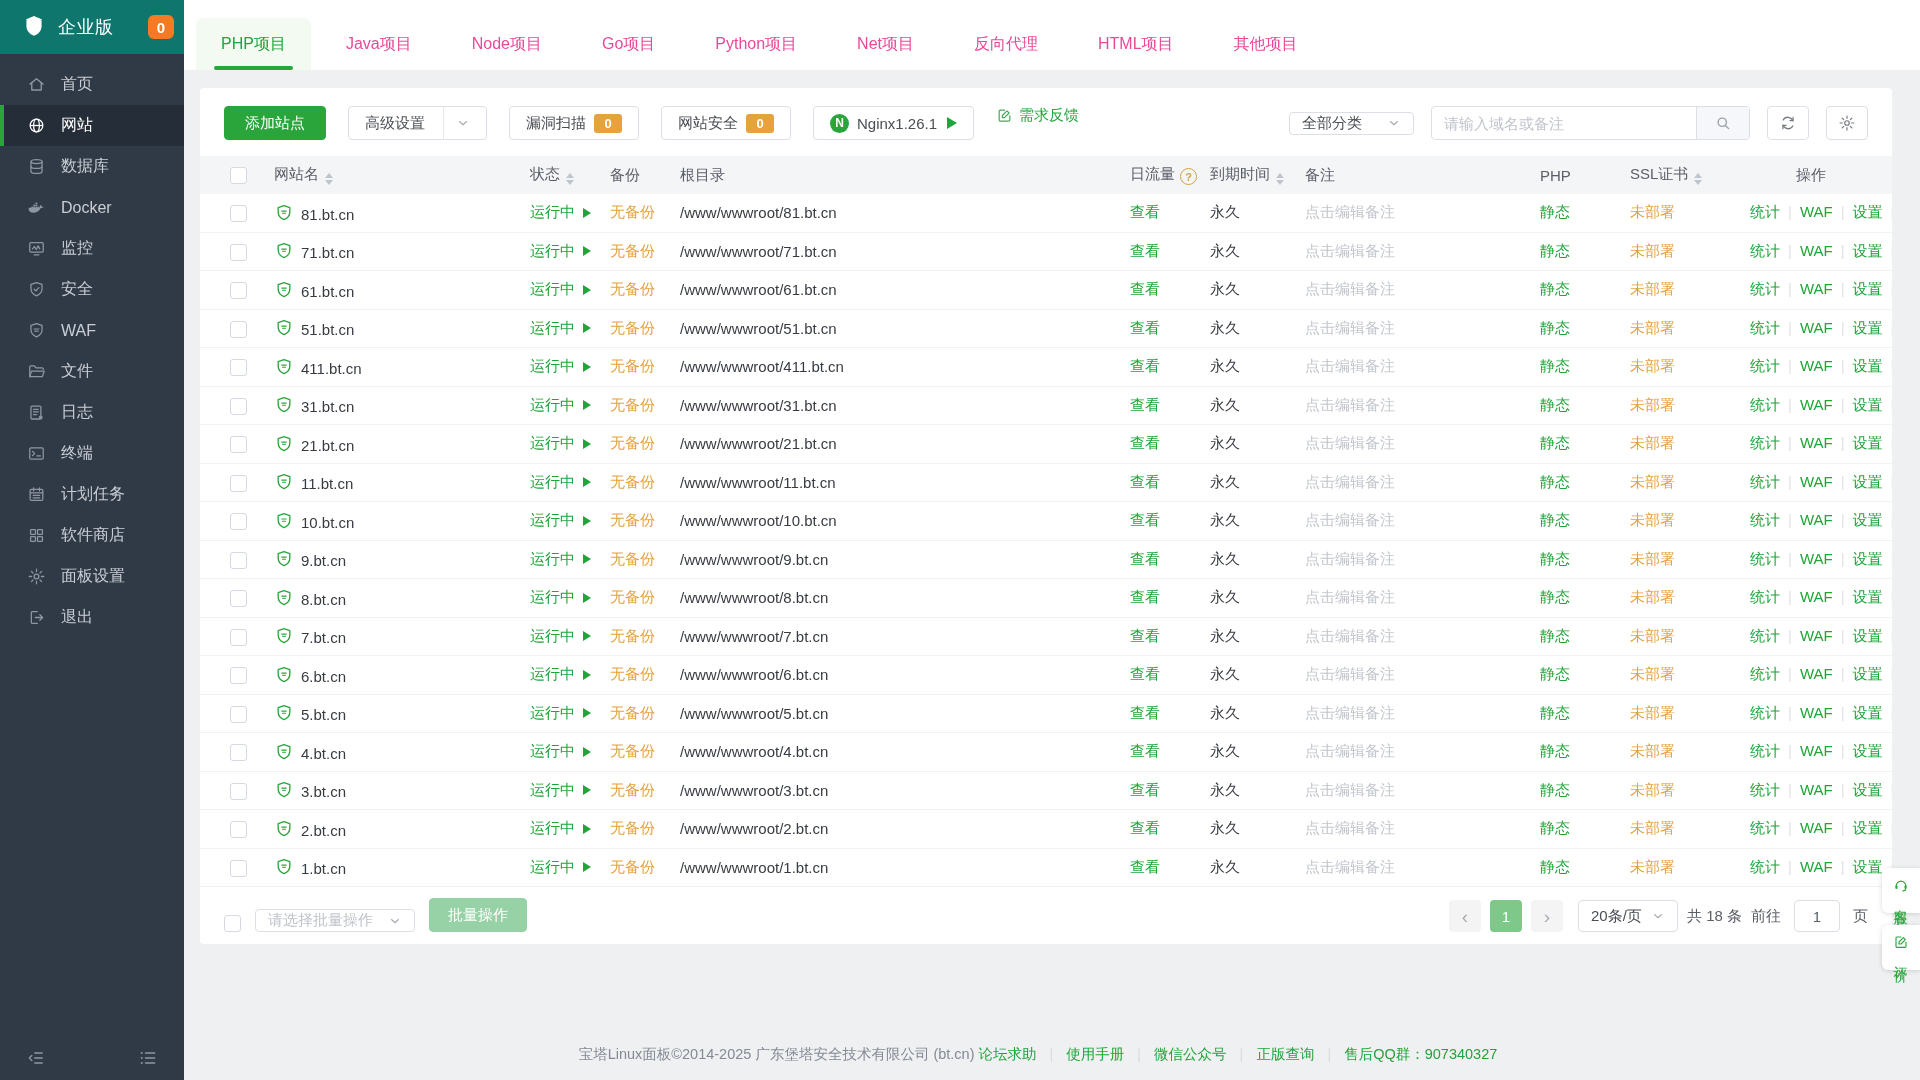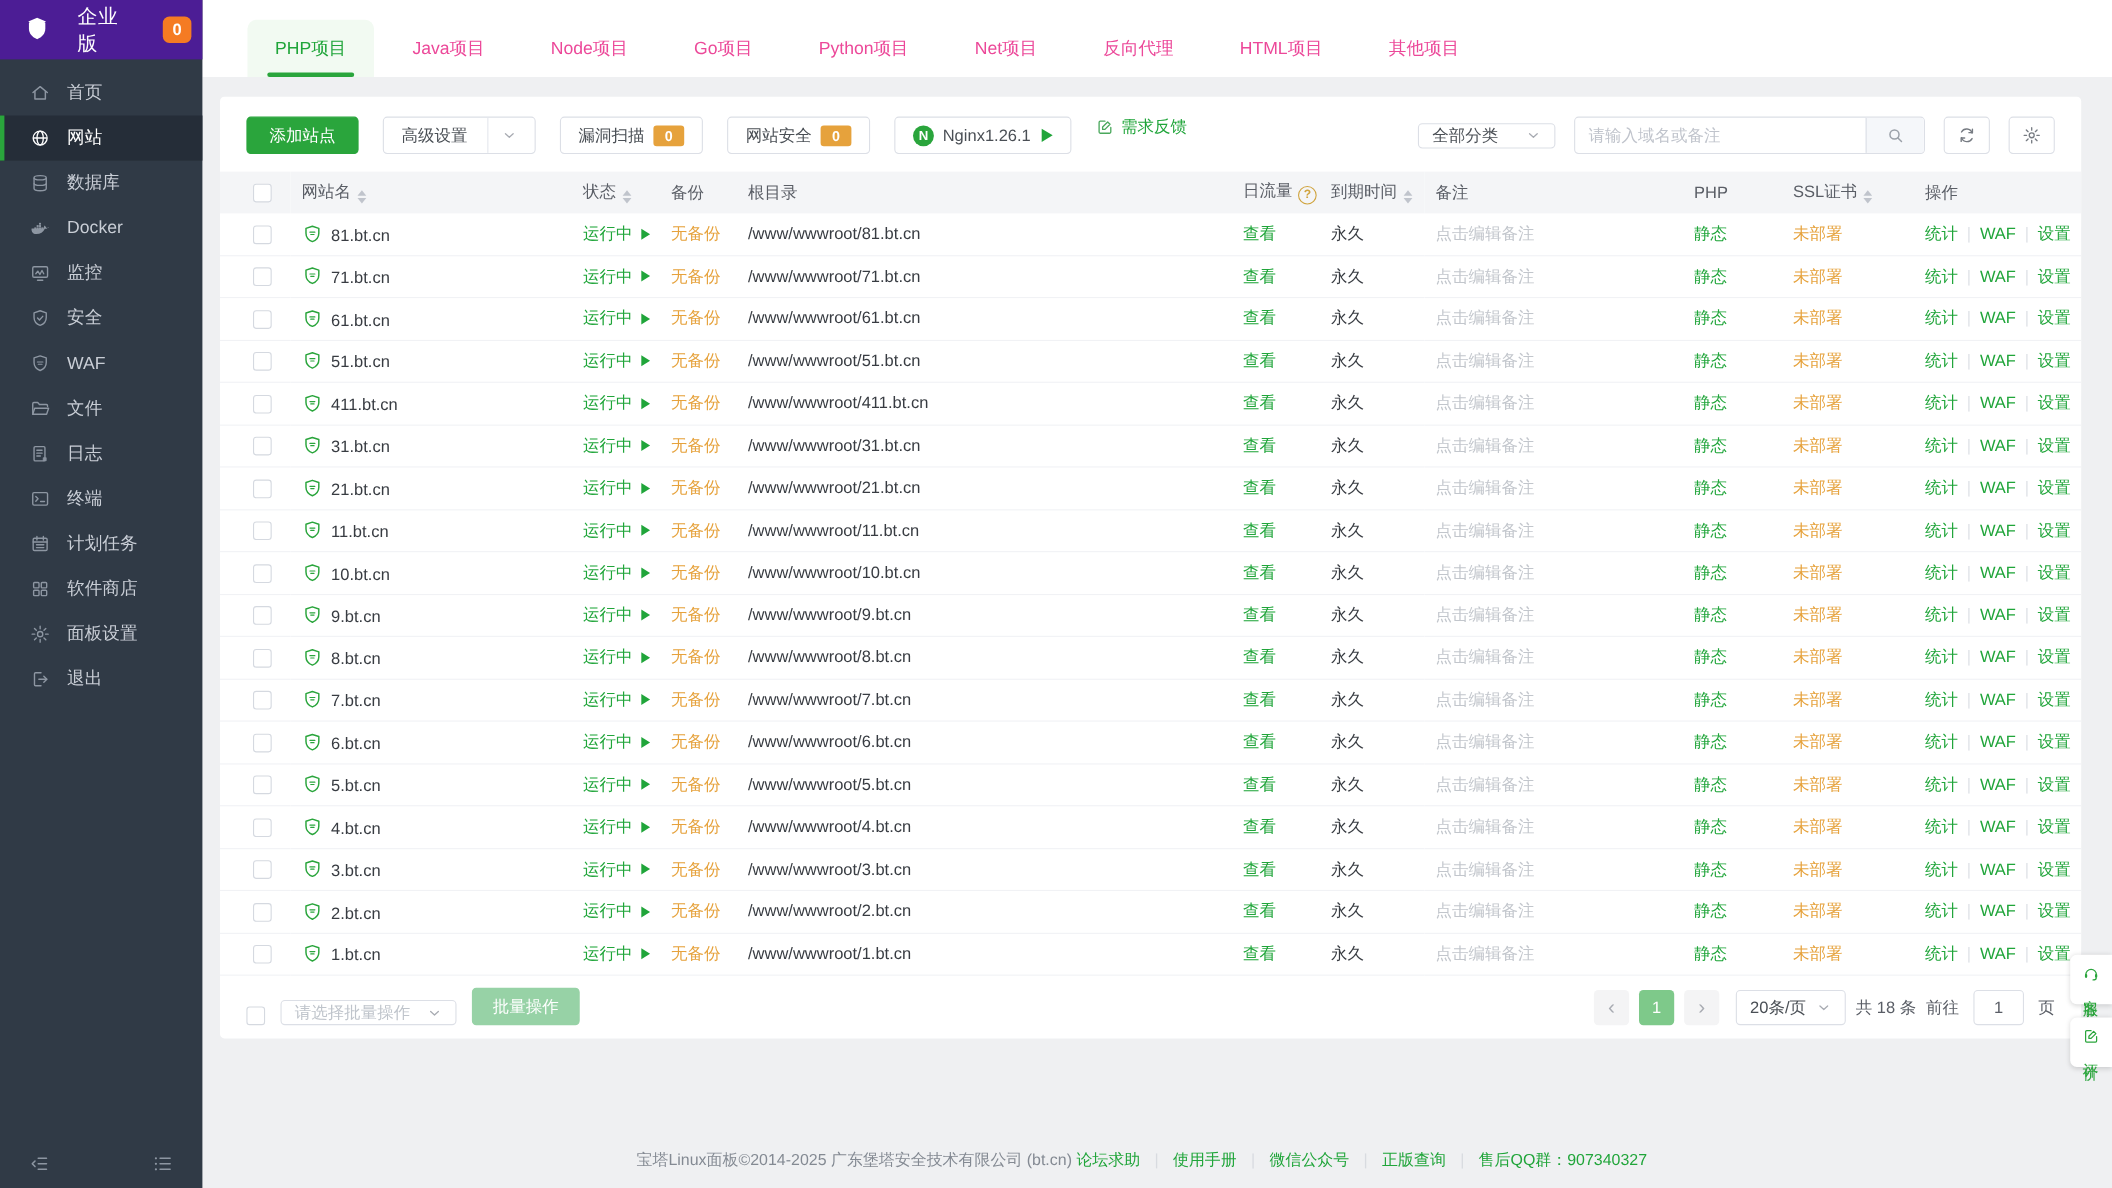--- a/index.html
+++ b/index.html
@@ -1,42 +1,42 @@
 <!DOCTYPE html>
 <html><head>
 <meta charset="utf-8">
 <style>
   html,body{margin:0;padding:0}
   body{width:1920px;height:1080px;overflow:hidden;position:relative;
        background:#eff0f2;font-family:"Liberation Sans",sans-serif;color:#333}
 
   
   .sidebar{position:absolute;left:0;top:0;width:184px;height:1080px;background:#303a46;z-index:3}
-  .logo-bar{height:54px;background:#4c1d95;display:flex;align-items:center;padding:0 10px 0 20px;gap:23px}
+  .logo-bar{height:54px;background:#0f766e;display:flex;align-items:center;padding:0 10px 0 20px;gap:10px}
   .logo-bar .svg{width:28px;height:28px;color:#fff}
   .logo-text{color:#fff;font-size:18px;letter-spacing:.5px}
   .logo-badge{margin-left:auto;background:#f57b23;color:#fff;font-size:15px;font-weight:bold;
               min-width:26px;height:24px;border-radius:6px;display:flex;align-items:center;justify-content:center}
   .menu{padding-top:10px}
   .menu-item{height:41px;display:flex;align-items:center;gap:15px;padding-left:27px;font-size:16px;
              cursor:pointer;position:relative;color:#c9ced6}
   .menu-item .svg{width:19px;height:19px;color:#8d96a2;display:inline-flex}
   .menu-item.active{background:#252d38;color:#fff}
   .menu-item.active::before{content:"";position:absolute;left:0;top:0;bottom:0;width:4px;background:#2aa53c}
   .menu-item.active .svg{color:#fdfdfd}
   .sidebar-bottom{position:absolute;bottom:12px;left:0;right:0;display:flex;justify-content:space-between;
                   padding:0 26px;color:#8d96a2}
   .sidebar-bottom .svg{width:20px;height:20px;cursor:pointer}
 
   .svg svg{width:100%;height:100%;display:block}
   .svg{display:inline-flex}
 
   
   .main{position:absolute;left:184px;top:0;right:0;bottom:0}
-  .tabstrip{height:70px;background:#fff;display:flex;align-items:flex-end;padding-left:36px}
+  .tabstrip{height:70px;background:#fff;display:flex;align-items:flex-end;padding-left:7px}
   .tab{height:52px;display:flex;align-items:center;padding:0 25px;margin:0 5px;font-size:16px;color:#ec4899;
        cursor:pointer;position:relative;border-radius:8px 8px 0 0;white-space:nowrap}
   .tab.active{background:#f2faf2;color:#20a53a}
   .tab.active::after{content:"";position:absolute;left:16%;right:16%;bottom:0;height:4px;background:#2aa53c;border-radius:2px}
 
   .card{margin:18px 28px 0 16px;background:#fff;border-radius:4px;height:856px;position:relative;overflow:hidden}
 
   
   .toolbar{display:flex;align-items:flex-start;padding:18px 24px 16px 24px;gap:22px}
   .btn{height:34px;display:inline-flex;align-items:center;justify-content:center;border:1px solid #dcdfe6;
@@ -61,21 +61,21 @@
   .search-btn{width:52px;background:#f5f7fa;border-left:1px solid #dcdfe6;display:flex;align-items:center;justify-content:center;color:#9aa0a8;cursor:pointer}
   .search-btn .svg,.icon-btn .svg{width:18px;height:18px}
   .icon-btn{width:42px;height:34px;border:1px solid #dcdfe6;border-radius:4px;background:#fff;display:flex;
             align-items:center;justify-content:center;color:#767b82;cursor:pointer;box-sizing:border-box}
 
   
   table{width:100%;border-collapse:collapse;table-layout:fixed;font-size:15px}
   thead tr{background:#f4f5f7}
   th{font-weight:normal;color:#5a5e66;text-align:left;padding:0 0 0 10px;height:38px;white-space:nowrap}
   td{height:37.5px;border-bottom:1px solid #f1f2f5;padding:0 0 0 10px;color:#383c42;white-space:nowrap;overflow:hidden}
-  .col-right{text-align:left;padding-right:20px}
+  .col-right{text-align:center;padding-right:20px}
   .checkbox{display:inline-block;width:17px;height:17px;border:1px solid #d5d9e0;border-radius:3px;background:#fff;
             vertical-align:middle;cursor:pointer;box-sizing:border-box}
   .cell-check{padding-left:30px}
   .caret{display:inline-flex;flex-direction:column;gap:2px;margin-left:6px;vertical-align:1px}
   .caret i{width:0;height:0;border-left:4.5px solid transparent;border-right:4.5px solid transparent}
   .caret .up{border-bottom:5px solid #c0c4cc}
   .caret .down{border-top:5px solid #c0c4cc}
   .qmark{display:inline-flex;width:15px;height:15px;border:1px solid #d0a43f;color:#d0a43f;border-radius:50%;
          font-size:11px;align-items:center;justify-content:center;margin-left:5px;vertical-align:-2px;font-weight:bold}
   .sitename{display:flex;align-items:flex-end;gap:7px}

